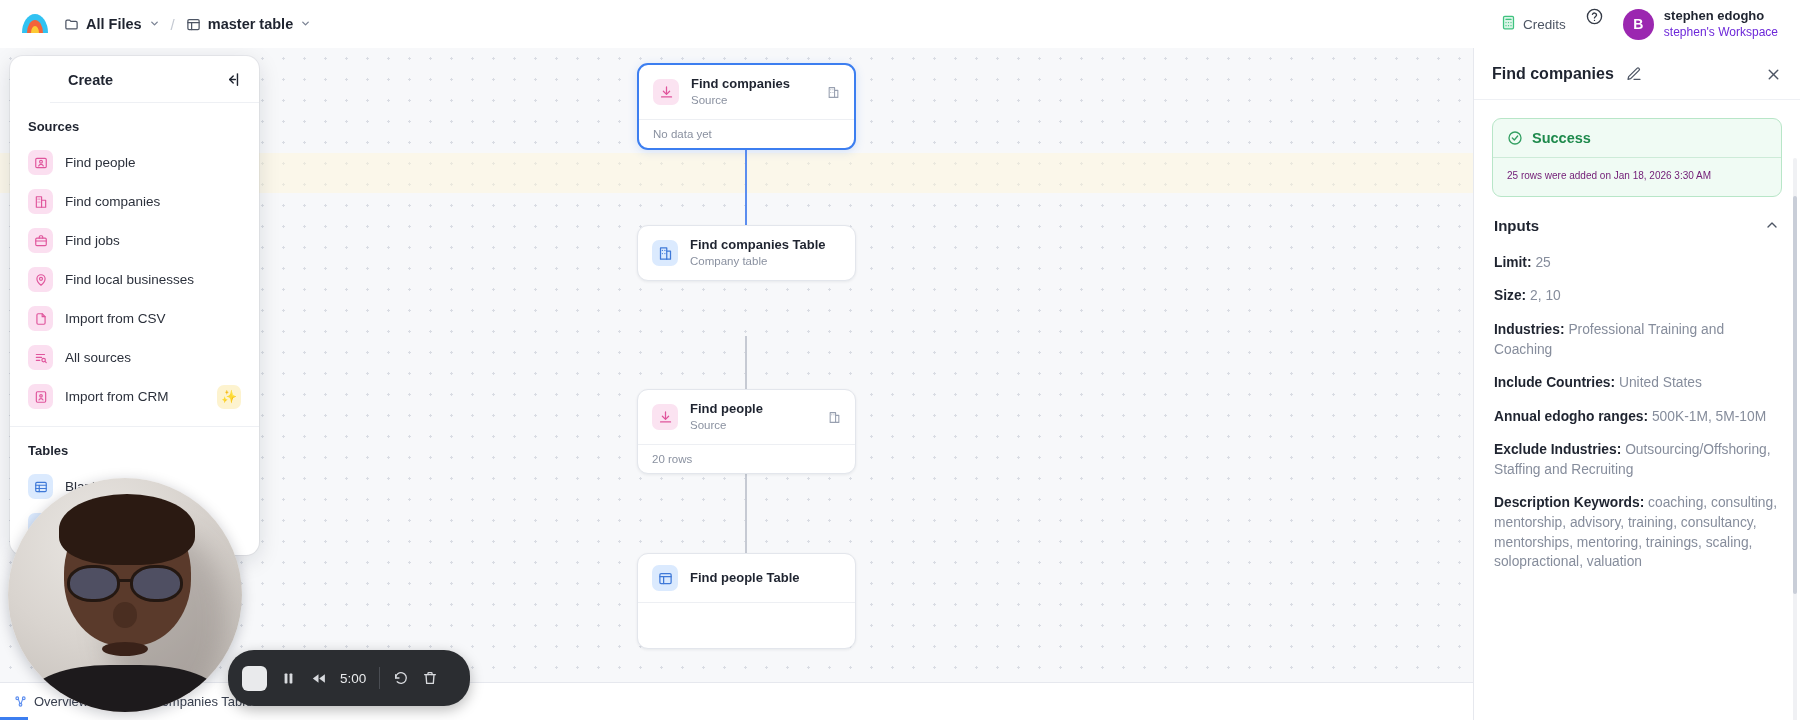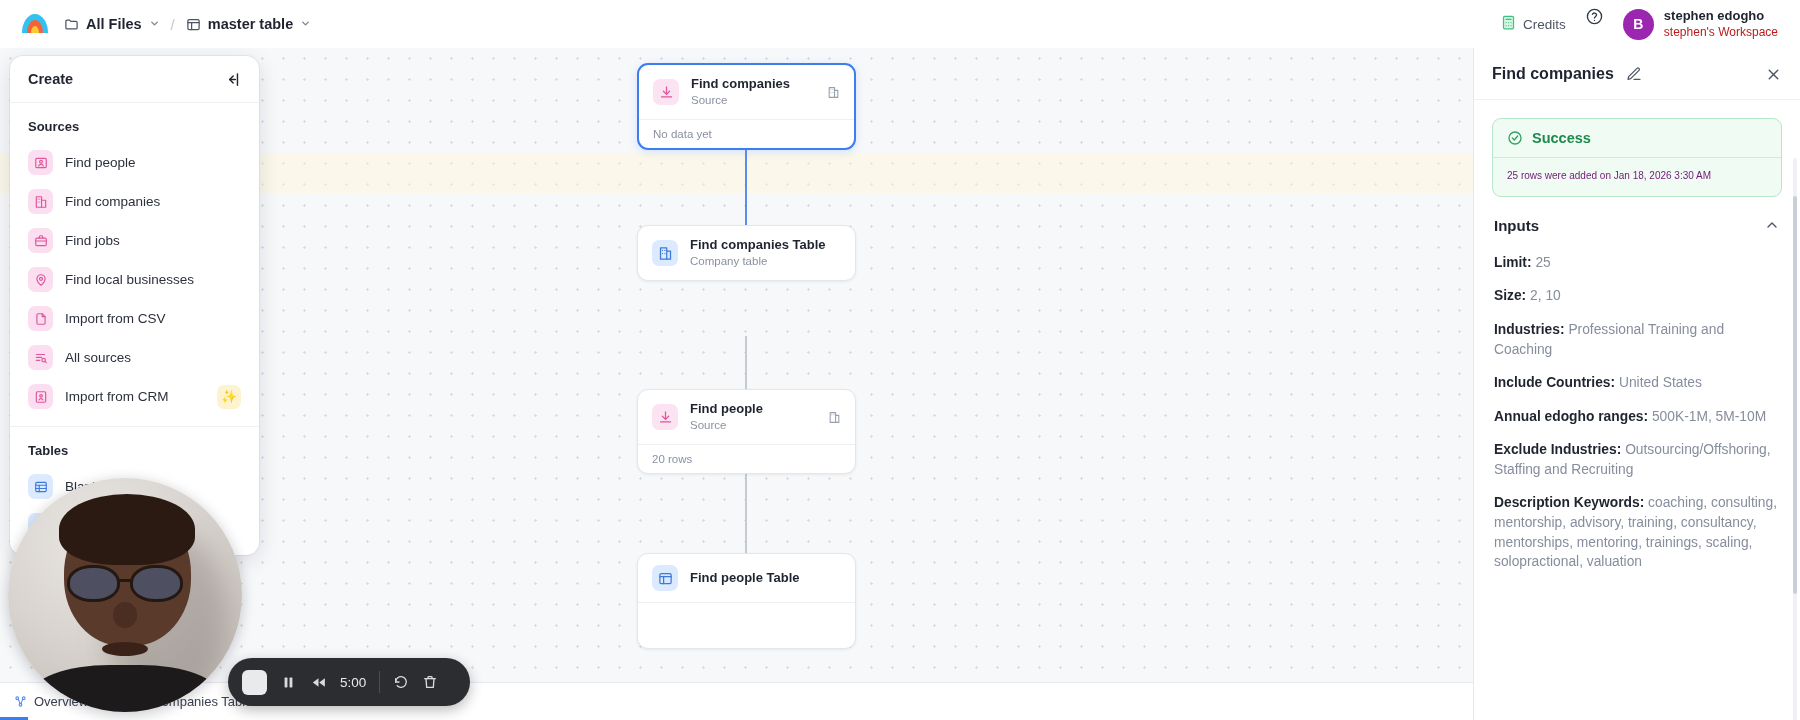--- a/index.html
+++ b/index.html
@@ -27,21 +27,21 @@
   .crumb .ico { color:#4d5564; display:flex; }
   .crumb .chev { color:#7b8394; font-size: 11px; }
   .crumb-sep { color:#c4c9d2; margin: 0 11px; font-size: 15px; }
   .topbar-right { margin-left: auto; display: flex; gap: 20px; }
   .credits { display: flex; align-items: center; gap: 7px; font-size: 13.5px; color:#4d5564; cursor: pointer; }
   .help-ico { color:#343a46; display: flex; cursor:pointer; }
   .userblock { display: flex; align-items: center; gap: 10px; cursor: pointer; }
   .avatar { width: 31px; height: 31px; border-radius: 50%; background:#9b27b0; color:#fff;
             display:flex; align-items:center; justify-content:center; font-size: 14px; font-weight: 700; }
   .uname { font-size: 13px; font-weight: 700; color:#1f2430; line-height: 1.25; }
-  .uspace { font-size: 12px; color:#b91c1c; line-height: 1.25; }
+  .uspace { font-size: 12px; color:#6d28d9; line-height: 1.25; }
 
   
   .canvas {
     position: absolute; top: 48px; left: 0; width: 1800px; height: 672px;
     background-color: #f7f8fa;
     background-image: radial-gradient(#d9dce3 1px, transparent 1.1px);
     background-size: 21px 21px;
   }
   .hl-band { position:absolute; left:0; width:1800px; height:40px; background: rgba(255,247,214,0.45); }
 
@@ -85,21 +85,21 @@
     border-bottom:1px solid #eef0f4; padding:0; font-family:inherit;
   }
   .zoomctl button:last-child { border-bottom:none; }
 
   
   .createpanel {
     position:absolute; left: 10px; top: 56px; width: 249px;
     background:#fff; border-radius: 13px; box-shadow: 0 6px 22px rgba(18,24,40,.13), 0 0 0 1px rgba(18,24,40,.05);
     z-index: 30; overflow:hidden;
   }
-  .cp-head { display:flex; padding: 15px 18px 14px; border-bottom:1px solid #eef0f4; }
+  .cp-head { display:flex; align-items:center; padding: 15px 18px 14px; border-bottom:1px solid #eef0f4;margin-left:40px; }
   .cp-title { font-size: 14.5px; font-weight: 700; color:#1f2430; }
   .cp-collapse { margin-left:auto; color:#1f2430; display:flex; cursor:pointer; }
   .cp-section { padding: 12px 0 10px; }
   .cp-section + .cp-section { border-top: 1px solid #eef0f4; }
   .cp-label { font-size: 13px; font-weight: 700; color:#1f2430; padding: 4px 18px 9px; }
   .cp-item { display:flex; align-items:center; gap: 12px; padding: 7px 18px; cursor:pointer; position:relative; }
   .cp-item-ico { width: 25px; height: 25px; border-radius: 7px; display:flex; align-items:center; justify-content:center; flex:none; }
   .ico-pink { background:#fbdff0; color:#e0559c; }
   .ico-blue { background:#dbeafe; color:#3f79d8; }
   .cp-item-label { font-size: 13.5px; color:#2b303b; }
@@ -163,21 +163,21 @@
   .wc-glass { position:absolute; top: 37%; width: 23%; height: 16%; border-radius: 46%; border: 3.5px solid #241812; background: rgba(60,120,200,.35); }
   .wc-glass.l { left: 25%; }
   .wc-glass.r { left: 52%; }
   .wc-bridge { position:absolute; left: 47.5%; top: 43%; width: 5.5%; height: 3px; background:#241812; }
   .wc-nose { position:absolute; left: 45%; top: 53%; width: 10%; height: 11%; border-radius: 50%; background:#4a2e21; }
   .wc-mouth { position:absolute; left: 40%; top: 70%; width: 20%; height: 6%; border-radius: 50%; background:#3a2219; }
   .wc-body { position:absolute; left: 10%; top: 80%; width: 80%; height: 30%; border-radius: 42% 42% 0 0; background:#1d1a1c; }
 
   
   .rectoolbar {
-    position:absolute; left: 228px; bottom: 14px; width: 242px; height: 48px;
+    position:absolute; left: 228px; bottom: 14px; width: 242px; height: 56px;
     background:#2b2d31; border-radius: 26px; display:flex; align-items:center;
     padding: 0 14px; gap: 13px; z-index: 70; box-shadow: 0 4px 14px rgba(0,0,0,.28);
   }
   .rt-stop { width: 25px; height: 25px; border-radius: 6px; background:#e9eaec; cursor:pointer; }
   .rt-btn { display:flex; align-items:center; justify-content:center; color:#d8dade; cursor:pointer; }
   .rt-time { font-size: 13.5px; color:#e9eaec; font-variant-numeric: tabular-nums; }
   .rt-sep { width:1px; height: 22px; background:#4a4d53; }
 </style>
 </head>
 <body>

